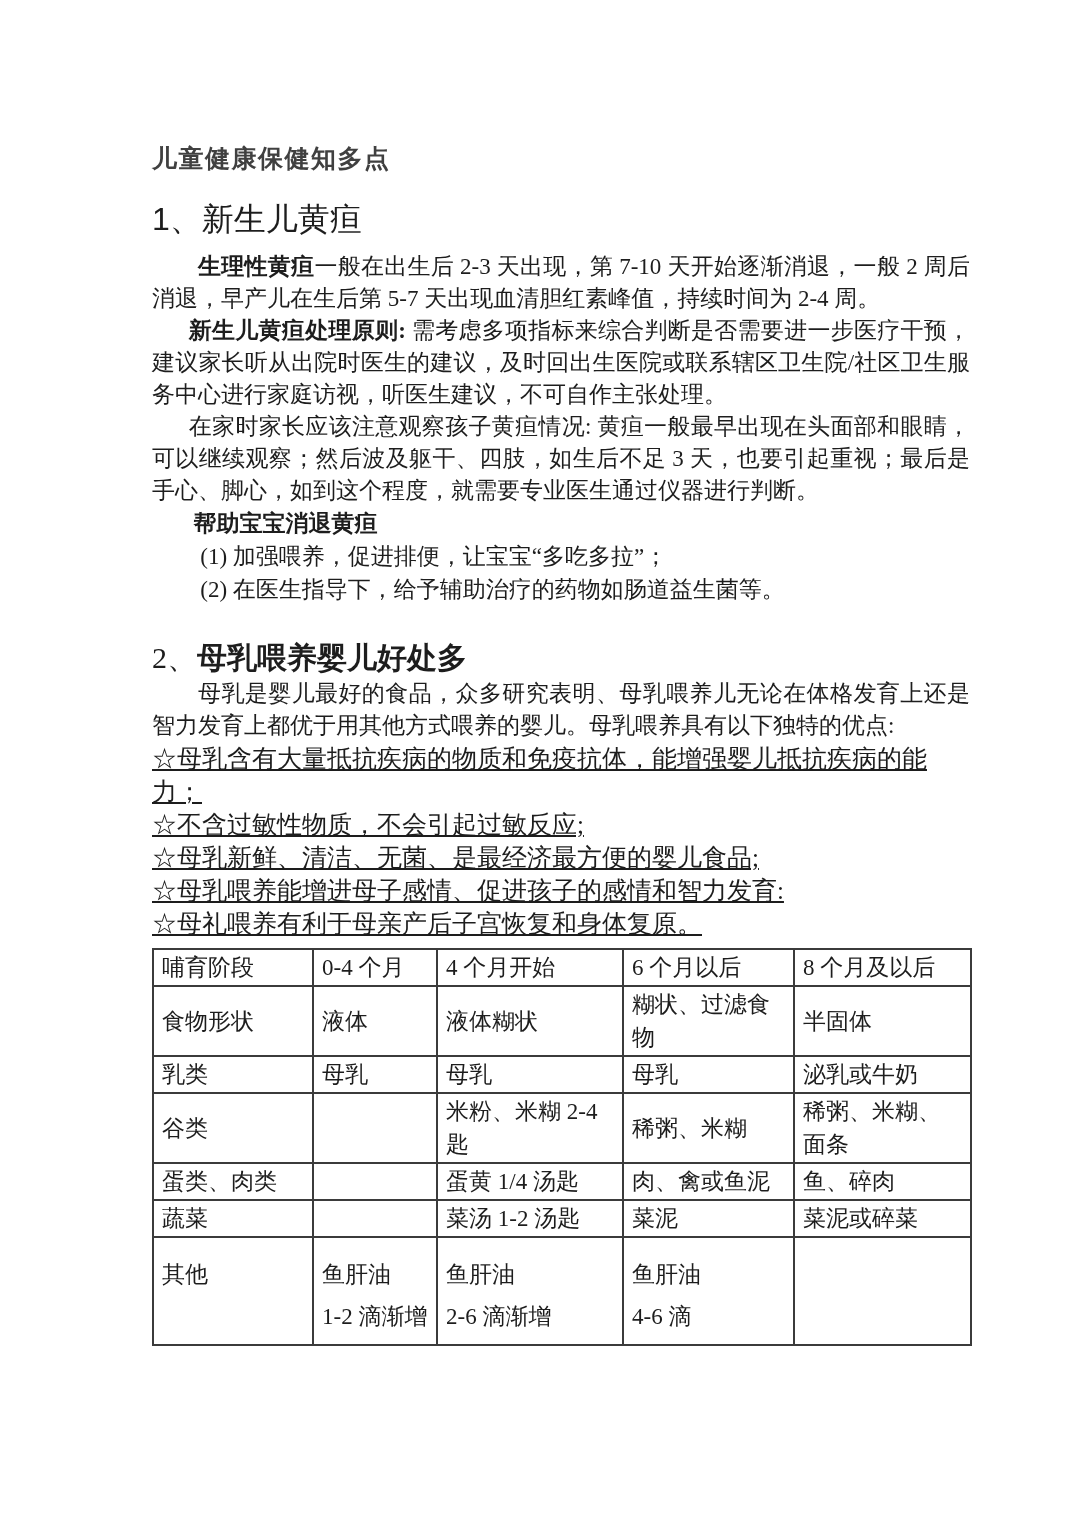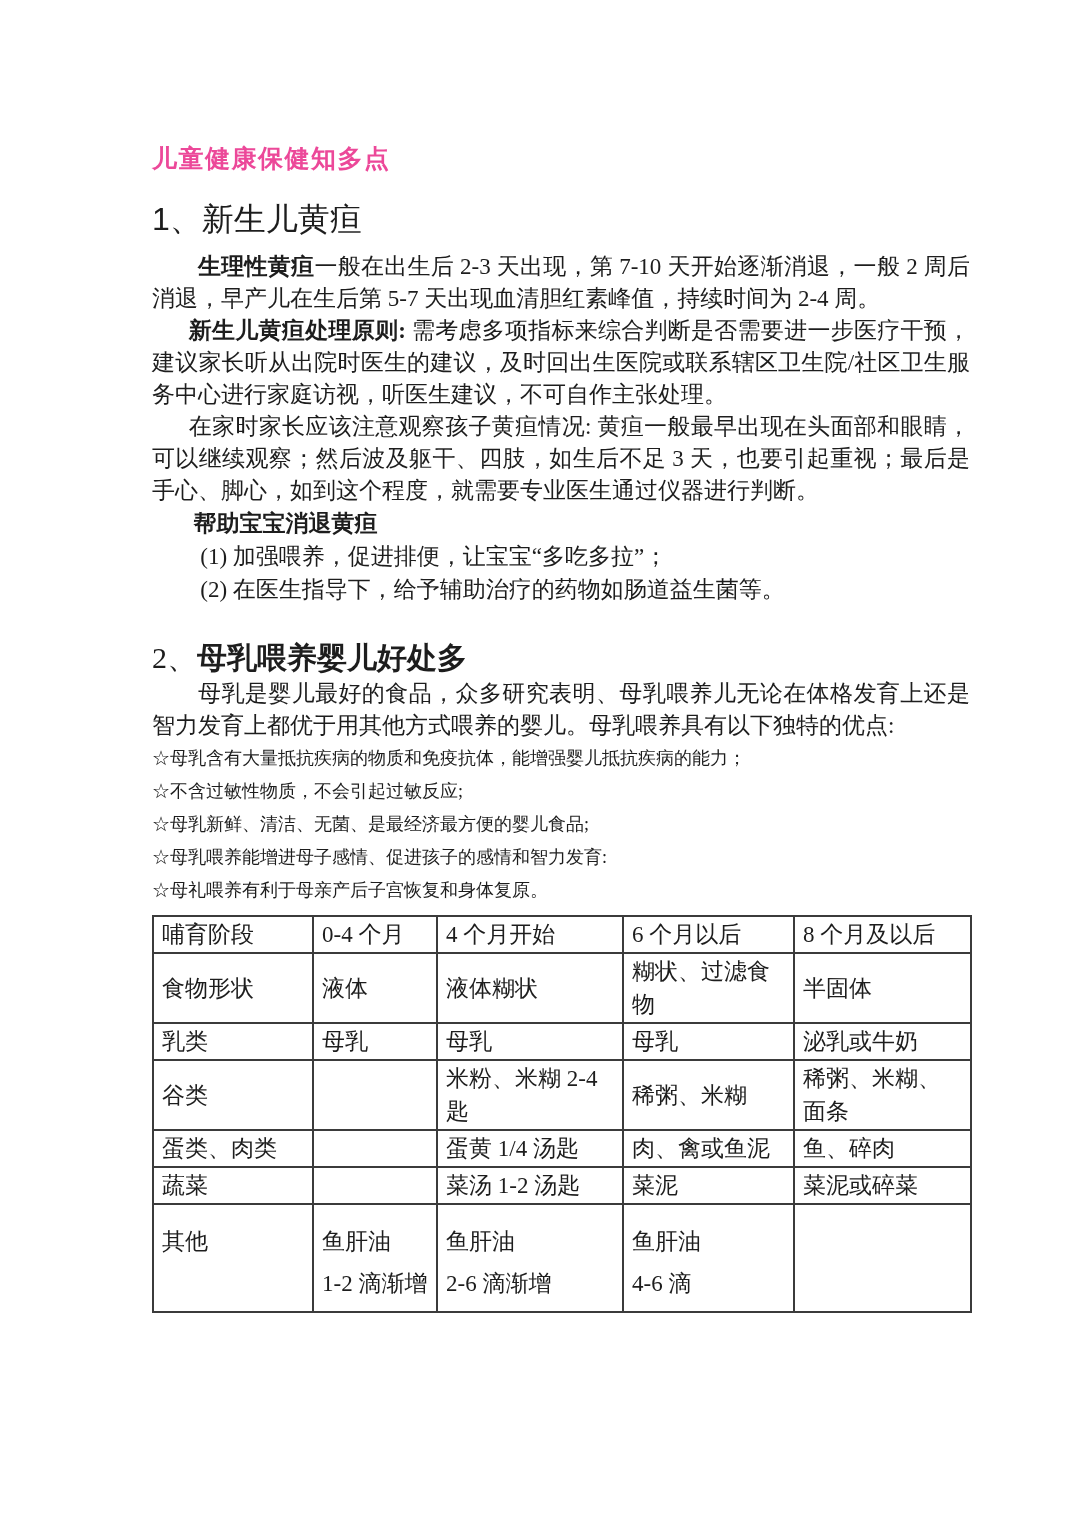--- a/index.html
+++ b/index.html
@@ -11,36 +11,36 @@
     background:#ffffff;
     font-family:"Liberation Serif","DejaVu Serif",serif;
     color:#1d1d1d;
     padding:142px 110px 0 152px;
   }
   .doc-title {
     font-family:"Liberation Sans","DejaVu Sans",sans-serif;
     font-weight:bold;
     font-size:25px;
     letter-spacing:1.5px;
-    color:#ec4899;
+    color:#404040;
   }
   .h1 { margin-top:24px; font-size:32px; font-weight:normal; line-height:40px; }
   .h-num { font-family:"Liberation Sans","DejaVu Sans",sans-serif; }
   .h2 { margin-top:32px; font-size:30px; font-weight:bold; line-height:40px; }
   .h2 .h-num { font-weight:normal; font-family:"Liberation Serif","DejaVu Serif",serif; }
   .h3 { margin-top:14px; font-size:32px; font-weight:bold; line-height:40px; }
 
   .body-block { margin-top:12px; }
   .para { font-size:23px; line-height:32px; text-align:justify; }
   .indent-2  { text-indent:2em; }
   .indent-15 { text-indent:1.6em; }
   .bold-lead { font-weight:bold; }
   .sub-head  { font-size:23px; line-height:33px; font-weight:bold; text-indent:1.8em; }
   .list-item { font-size:23px; line-height:33px; text-indent:2.1em; }
-  .bullet    { font-size:18px; line-height:33px; }
+  .bullet    { font-size:25px; line-height:33px;text-decoration:underline; }
 
   table.feed {
     margin-top:8px;
     border-collapse:collapse;
     table-layout:fixed;
     width:818px;
   }
   .feed col.c1 { width:160px; }
   .feed col.c2 { width:124px; }
   .feed col.c3 { width:186px; }

